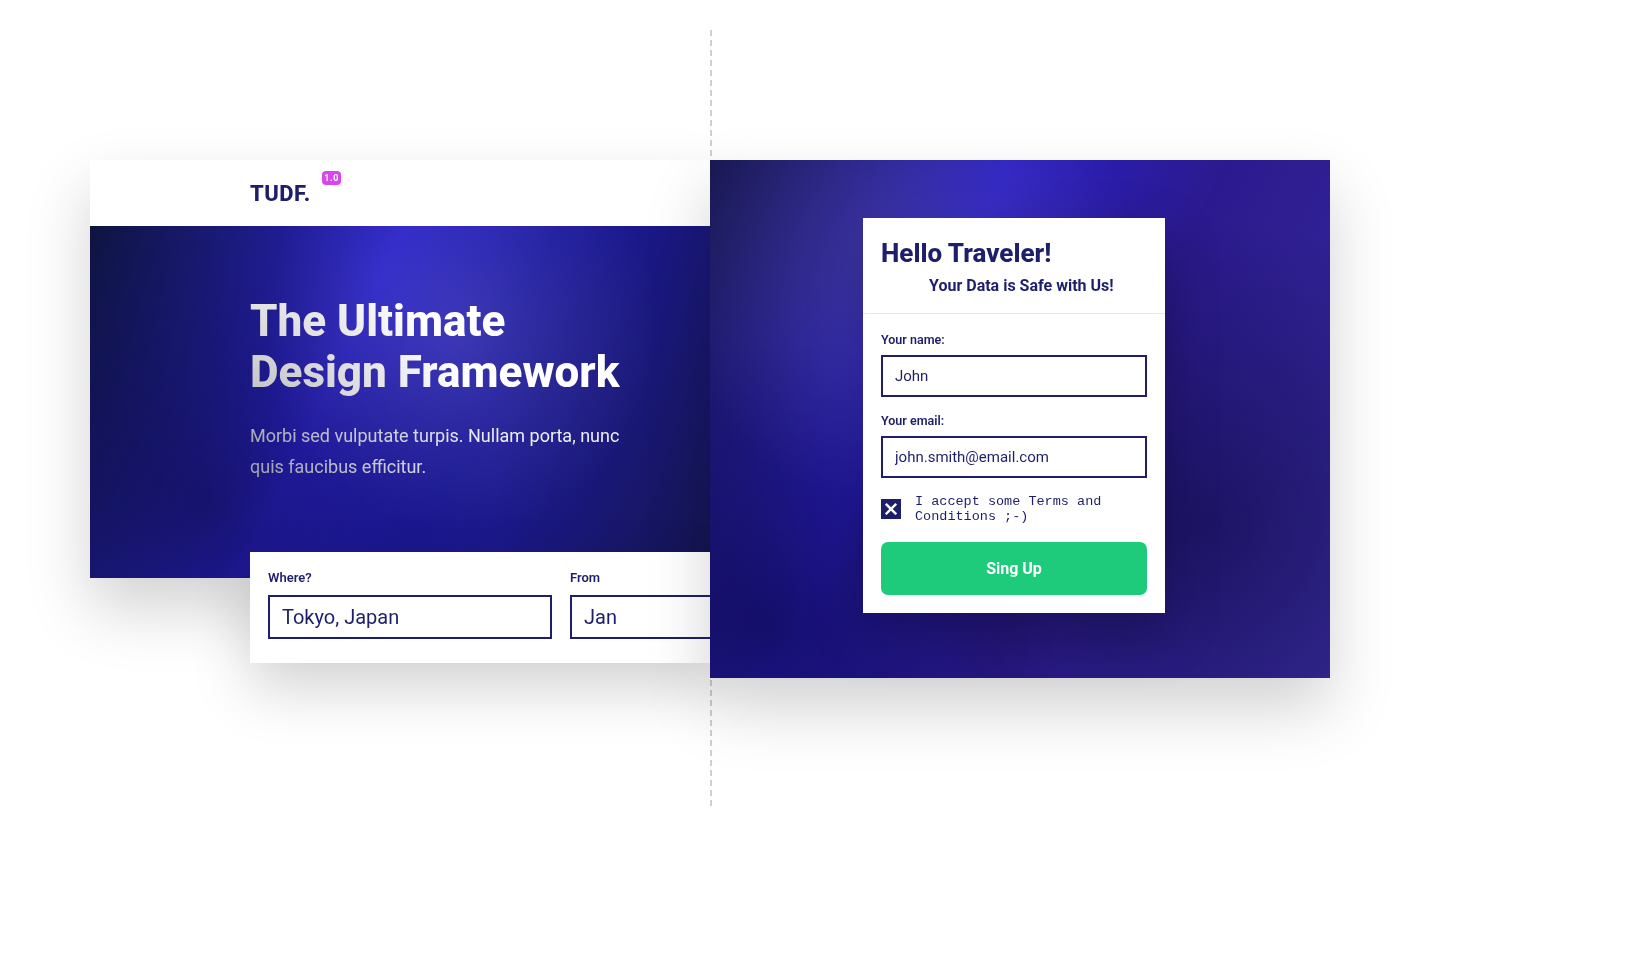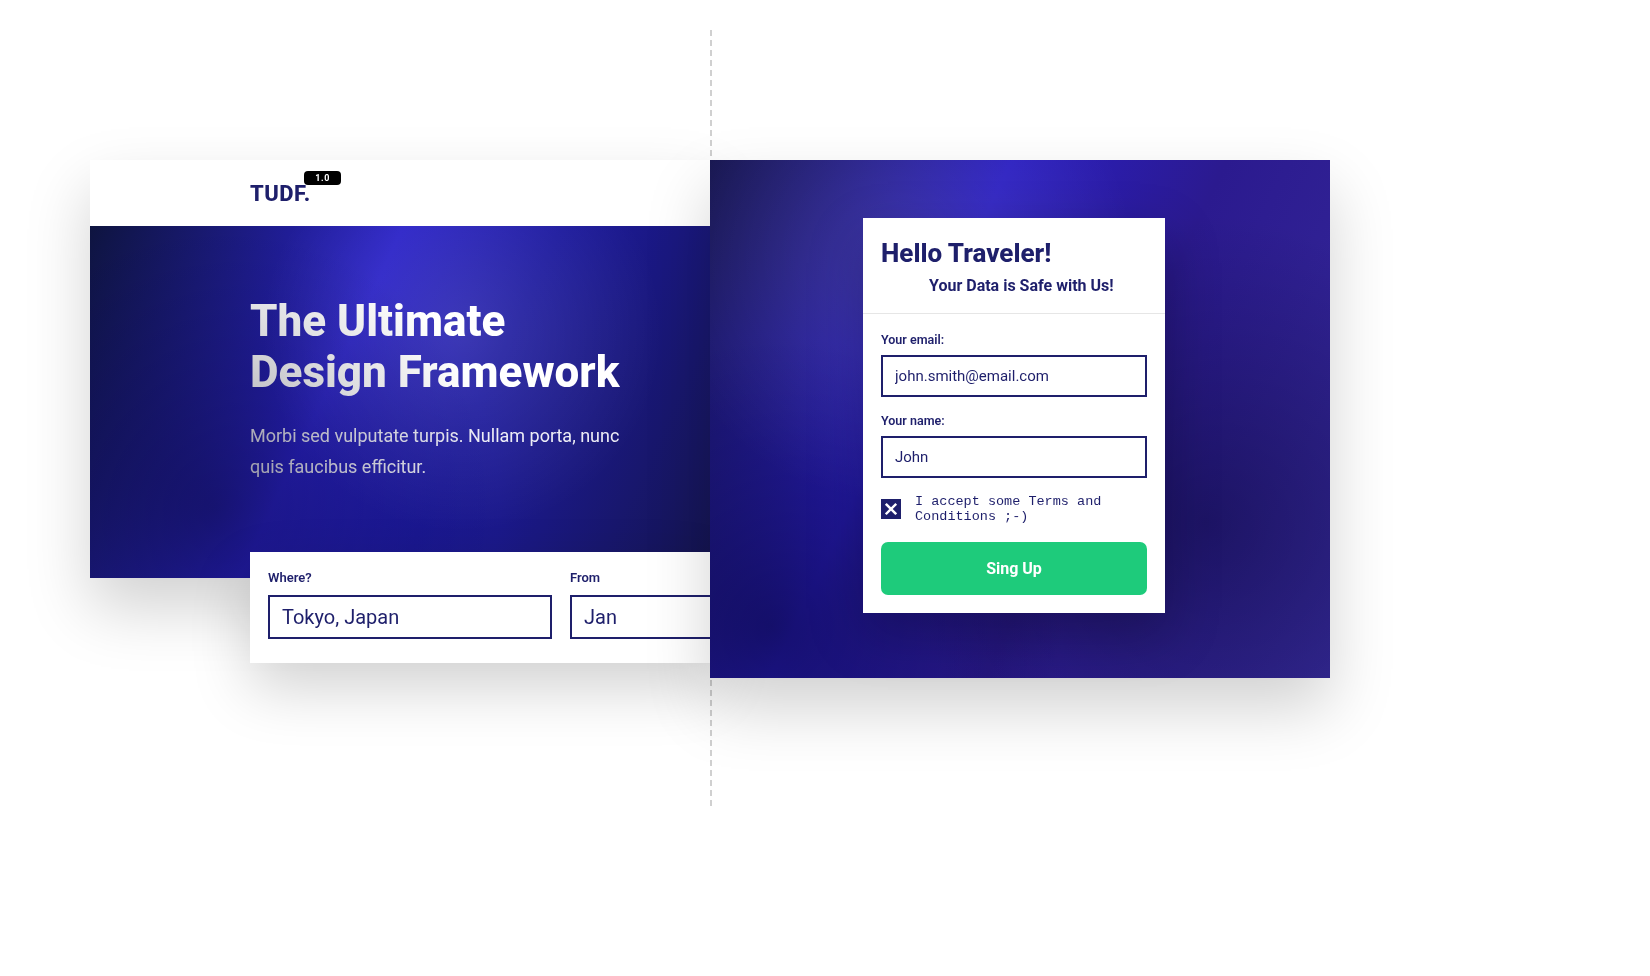--- a/index.html
+++ b/index.html
@@ -42,25 +42,25 @@
     font-weight: 800;
     font-size: 22px;
     color: #1e1f6b;
     letter-spacing: 0.5px;
     position: relative;
   }
   .version-badge {
     position: absolute;
     top: -10px;
     right: -30px;
-    background: #000000;
+    background: #d946ef;
     color: #fff;
     font-size: 9px;
     font-weight: 700;
-    padding: 2px 11px;
+    padding: 2px 2px;
     border-radius: 4px;
   }
   .left-hero {
     position: relative;
     height: 352px;
     background: linear-gradient(115deg, #0e143f 0%, #2a22c7 40%, #1d1a9e 60%, #15154f 100%);
     padding: 70px 0 0 160px;
     color: #fff;
     overflow: visible;
   }
@@ -251,27 +251,27 @@
   </div>
 </div>
 
 <div class="right-panel">
   <div class="signup-card">
     <h2 class="signup-title">Hello Traveler!</h2>
     <div class="signup-sub">Your Data is Safe with Us!</div>
     <div class="signup-divider"></div>
 
     <div class="signup-field">
+      <label class="signup-label">Your name:</label>
+      <input class="signup-input" type="text" value="John" style="">
+    </div>
+
+    <div class="signup-field">
       <label class="signup-label">Your email:</label>
       <input class="signup-input" type="text" value="john.smith@email.com" style="">
-    </div>
-
-    <div class="signup-field">
-      <label class="signup-label">Your name:</label>
-      <input class="signup-input" type="text" value="John" style="">
     </div>
 
     <div class="terms-row">
       <div class="checkbox">
         <svg viewBox="0 0 16 16">
           <path d="M3 3 L13 13 M13 3 L3 13" stroke="#ffffff" stroke-width="2.8" stroke-linecap="square" fill="none"></path>
         </svg>
       </div>
       <span class="terms-text">I accept some Terms and Conditions ;-)</span>
     </div>

